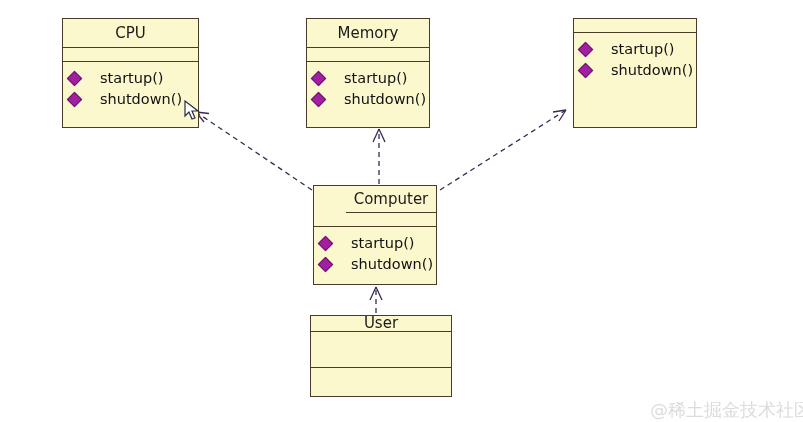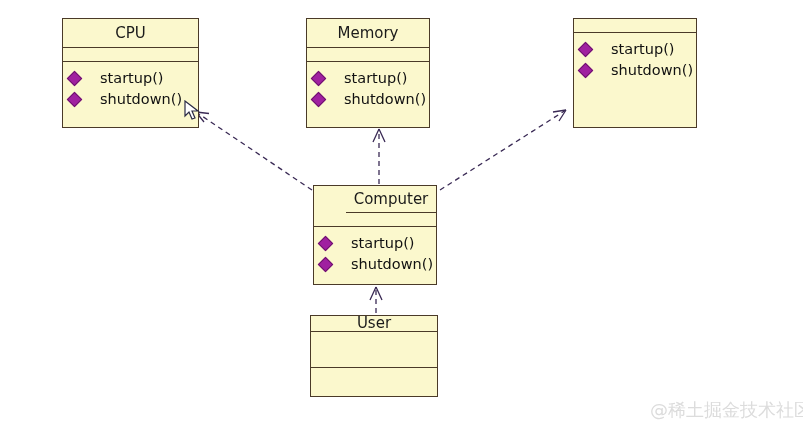--- a/index.html
+++ b/index.html
@@ -74,21 +74,21 @@
     box-sizing: border-box;
   }
   .member-label {
     margin-left: 19px;
   }
   
   #class-cpu      { left: 62px;  top: 18px;  width: 137px; height: 110px; }
   #class-memory   { left: 306px; top: 18px;  width: 124px; height: 110px; }
   #class-disk     { left: 573px; top: 18px;  width: 124px; height: 110px; }
   #class-computer { left: 313px; top: 185px; width: 124px; height: 100px; }
-  #class-user     { left: 310px; top: 315px; width: 128px; height: 82px; gap: 28px; }
+  #class-user     { left: 310px; top: 315px; width: 142px; height: 82px; gap: 28px; }
 
   #class-cpu .uml-title,
   #class-memory .uml-title,
   #class-disk .uml-title { height: 29px; }
   #class-cpu .uml-attrs,
   #class-memory .uml-attrs,
   #class-disk .uml-attrs { height: 14px; }
 
   #class-computer .uml-title { height: 27px; margin-left: 32px; }
   #class-computer .uml-attrs { height: 14px; }

